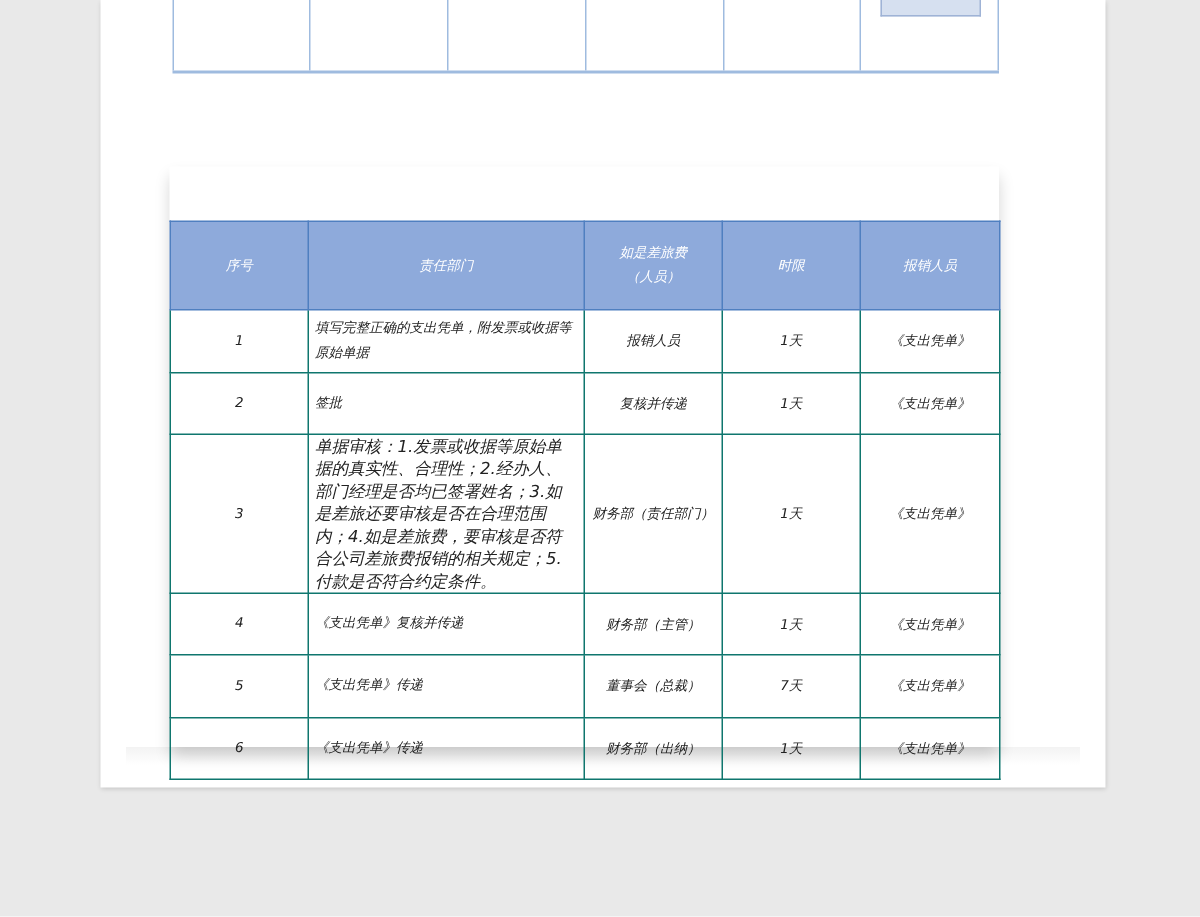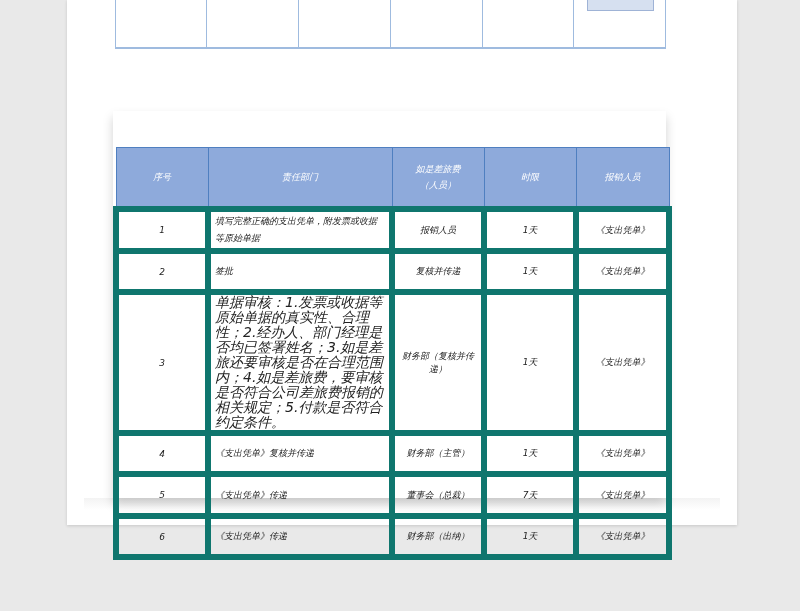--- a/index.html
+++ b/index.html
@@ -29,21 +29,21 @@
   .title {
     position:absolute; left:0; top:0; width:553px; height:36px; line-height:36px;
     text-align:center; font-family:"DejaVu Serif", serif; font-weight:bold; font-size:20px; color:#111;
   }
   table {
     position:absolute; left:0; top:36px; border-collapse:collapse; table-layout:fixed;
     width:553px;
     font-style:italic;
   }
   td, th {
-    border:6px solid #0f766e; padding:0 4px; font-size:9px; color:#222; text-align:center;
+    border:1px solid #0f766e; padding:0 4px; font-size:9px; color:#222; text-align:center;
     vertical-align:middle; overflow:hidden;
   }
   th { background:#8eaadb; color:#fff; font-weight:normal; height:58px; border:1.5px solid #4f7fc0; }
   td.desc { text-align:left; line-height:17px; }
   .sheet-shade {
     position:absolute; left:84px; top:498px; width:636px; height:12px;
     background:linear-gradient(#f3f3f3, #ffffff);
   }
 </style>
 </head>
@@ -93,22 +93,22 @@
       </tr>
       <tr style="height:41px">
         <td>2</td>
         <td class="desc">签批</td>
         <td>复核并传递</td>
         <td>1天</td>
         <td>《支出凭单》</td>
       </tr>
       <tr style="height:84px">
         <td>3</td>
-        <td class="desc" style="line-height:15px;font-size:14px">单据审核：1.发票或收据等原始单据的真实性、合理性；2.经办人、部门经理是否均已签署姓名；3.如是差旅还要审核是否在合理范围内；4.如是差旅费，要审核是否符合公司差旅费报销的相关规定；5.付款是否符合约定条件。</td>
-        <td>财务部（复核并传递）</td>
+        <td class="desc" style="line-height:15px;font-size:11px">单据审核：1.发票或收据等原始单据的真实性、合理性；2.经办人、部门经理是否均已签署姓名；3.如是差旅还要审核是否在合理范围内；4.如是差旅费，要审核是否符合公司差旅费报销的相关规定；5.付款是否符合约定条件。</td>
+        <td>财务部（责任部门）</td>
         <td>1天</td>
         <td>《支出凭单》</td>
       </tr>
       <tr style="height:41px">
         <td>4</td>
         <td class="desc">《支出凭单》复核并传递</td>
         <td>财务部（主管）</td>
         <td>1天</td>
         <td>《支出凭单》</td>
       </tr>

